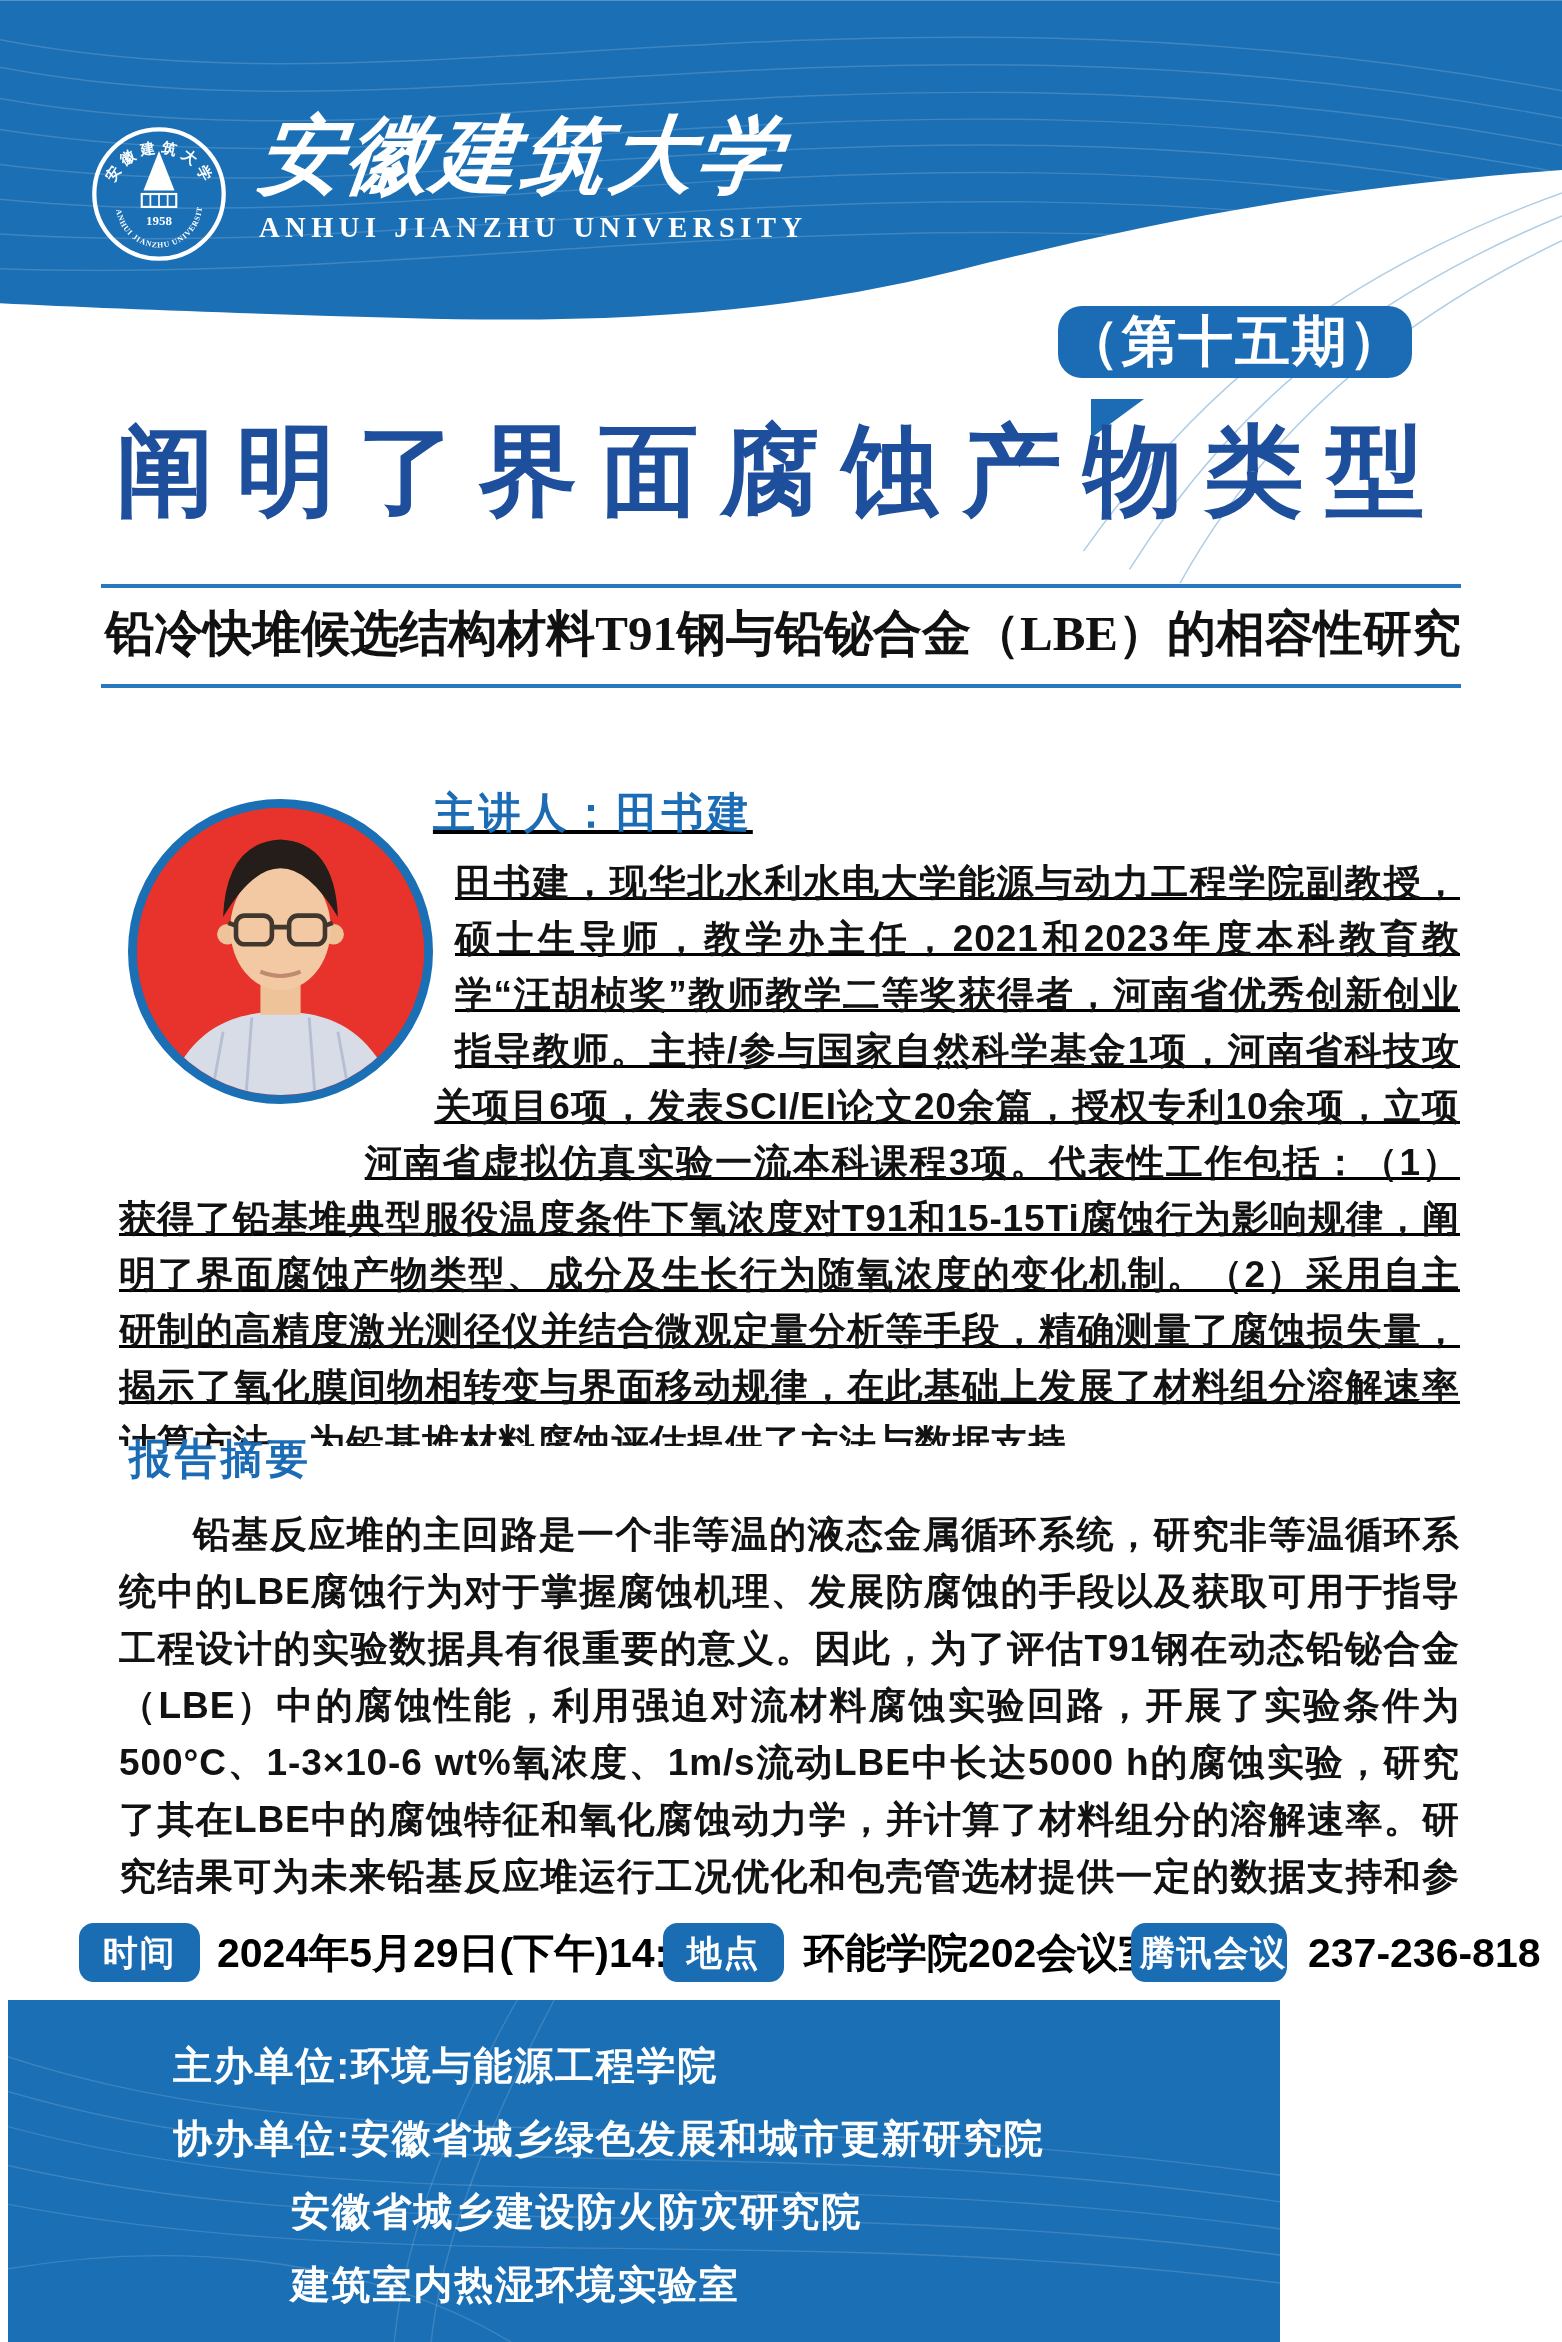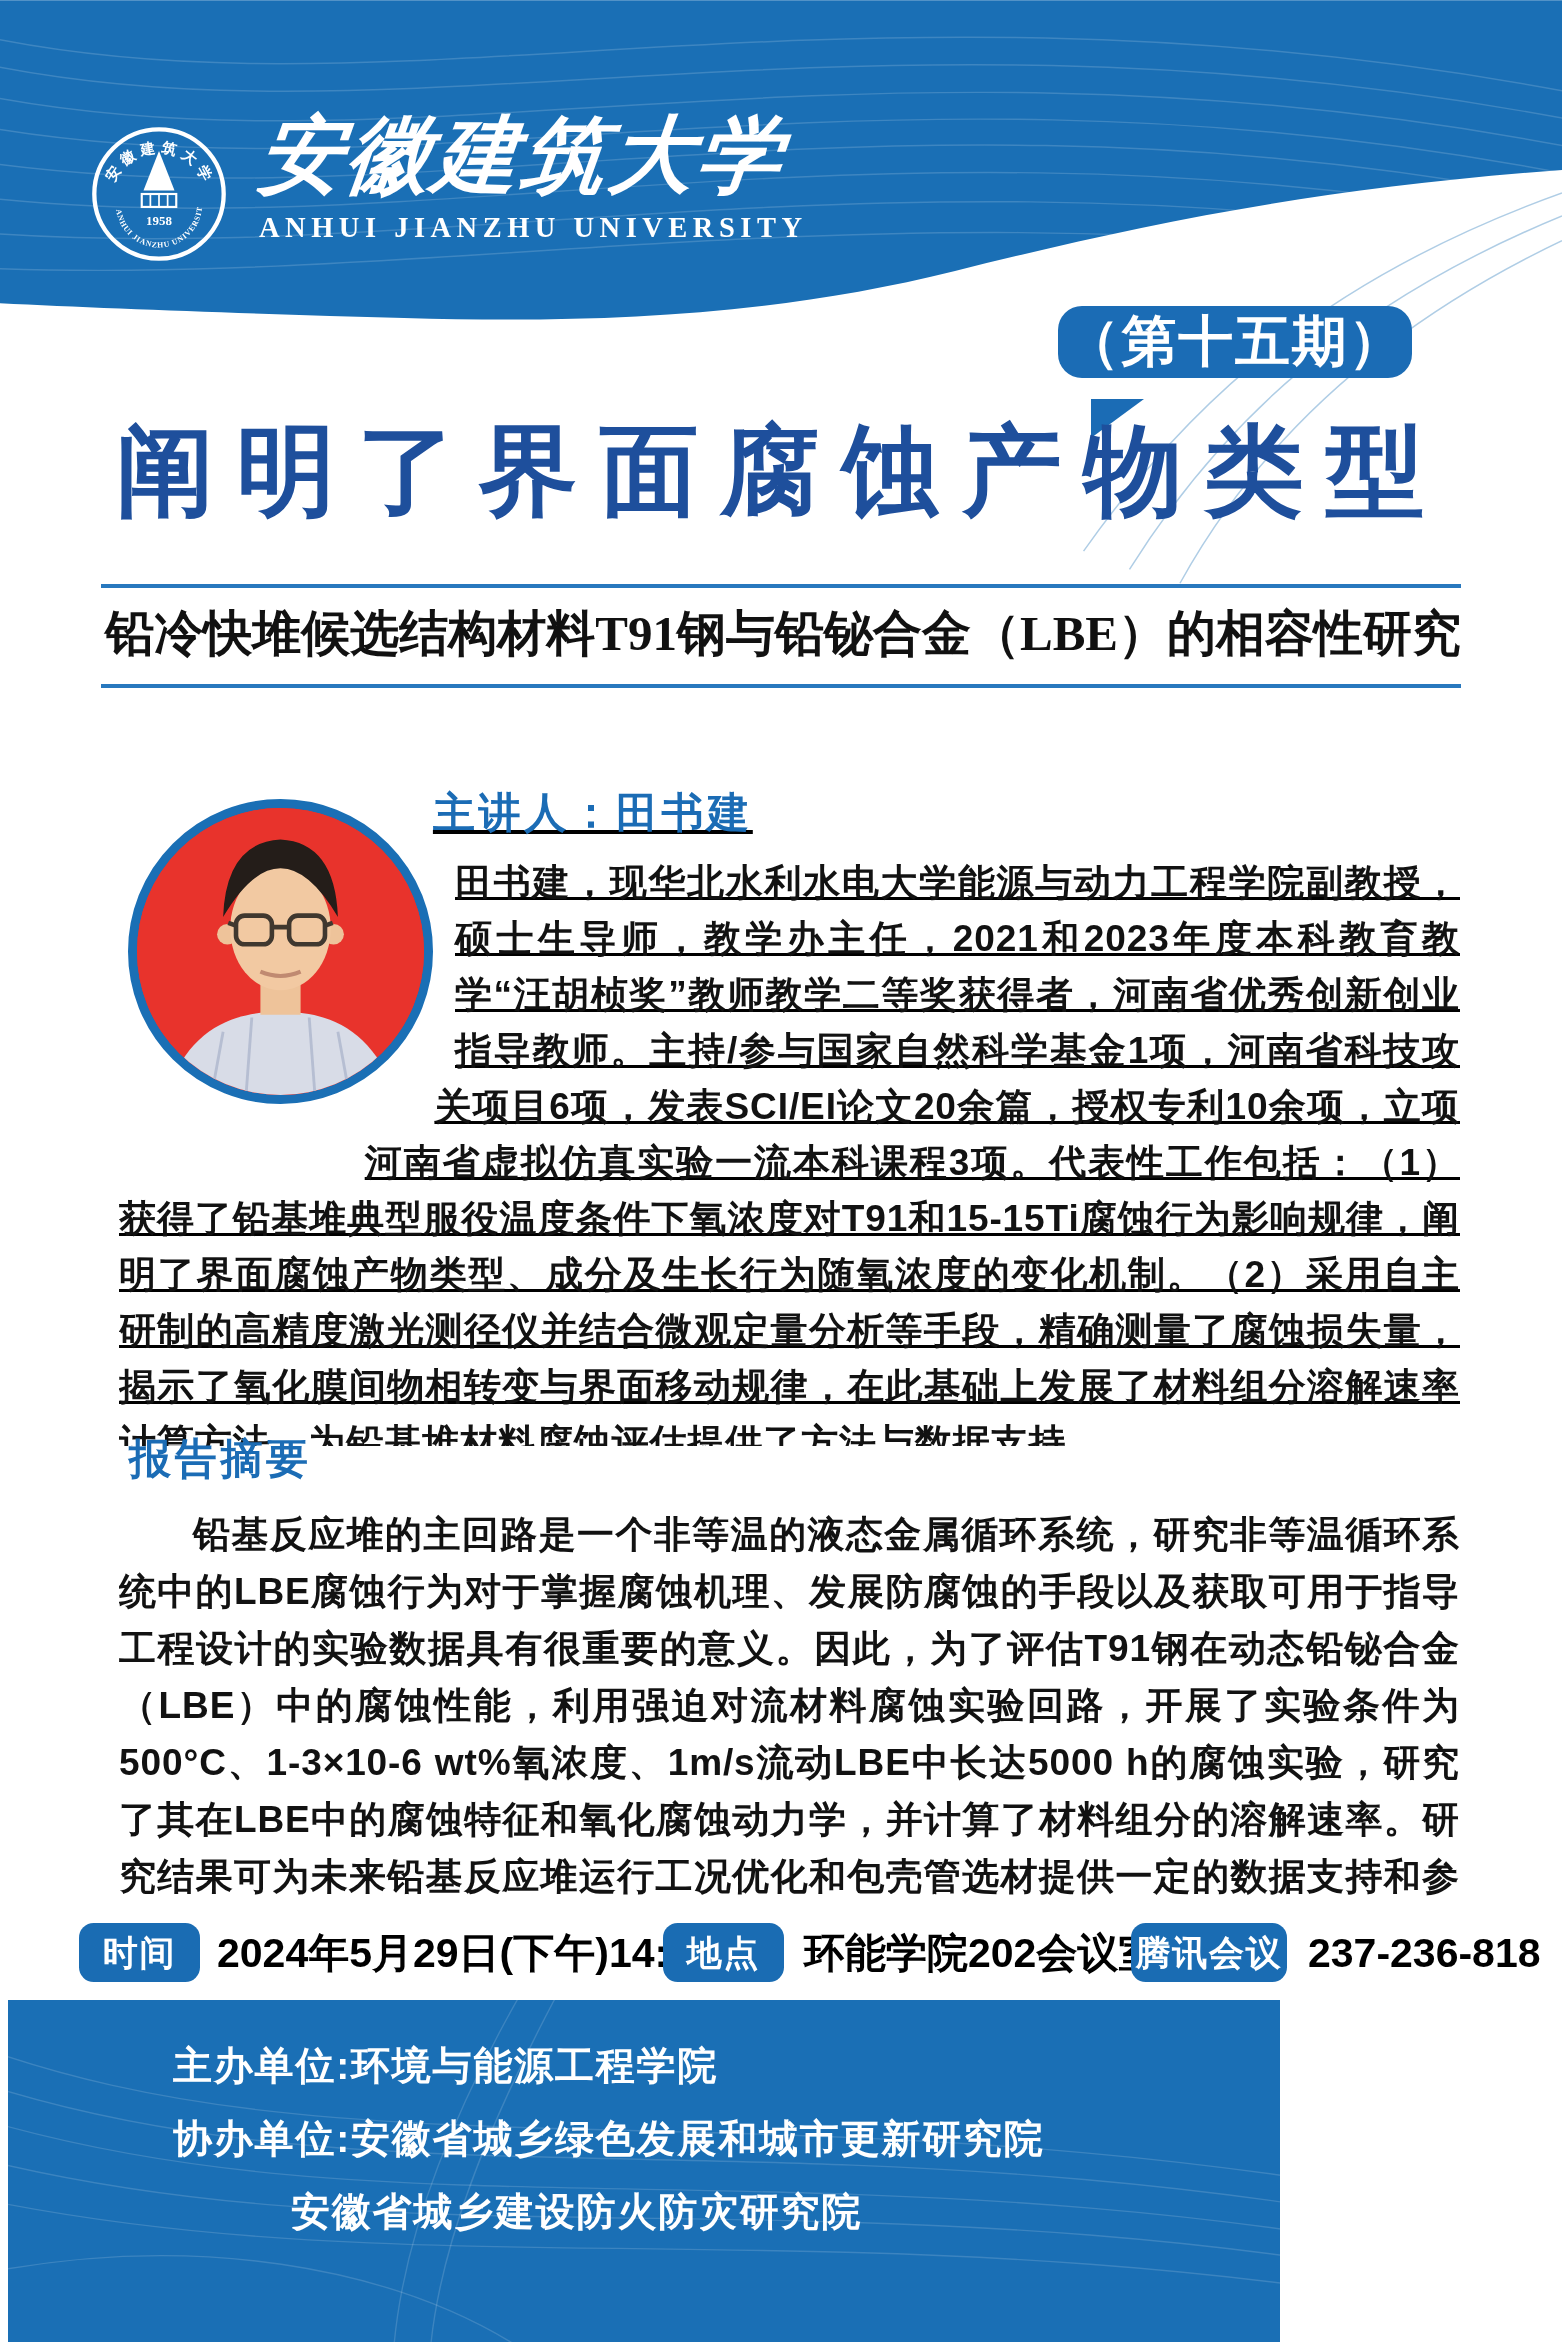--- a/index.html
+++ b/index.html
@@ -43,21 +43,21 @@
       font-family:"Liberation Serif",serif;font-weight:bold;font-size:42px;color:#1b6cb5;letter-spacing:3.7px;}
   .abstract-body{position:absolute;left:119px;top:1506px;width:1341px;height:400px;overflow:hidden;z-index:2;
       font-size:37px;line-height:57px;font-weight:bold;color:#121212;text-align:justify;
       text-indent:2em;letter-spacing:0.9px;}
   
   .info-bar{position:absolute;left:0;top:1923px;width:1562px;height:61px;z-index:2;}
   .pill{position:absolute;top:0;height:59px;background:#1a6cb3;border-radius:14.7px;color:#fff;
       font-weight:bold;font-size:35px;line-height:59px;text-align:center;letter-spacing:1.8px;}
   .pill-time{left:79px;width:121px;}
   .pill-loc{left:663px;width:121px;}
-  .pill-meet{left:1131px;width:156px;}
+  .pill-meet{left:1131px;width:156px;text-align:right;}
   .info-val{position:absolute;top:0;height:59px;line-height:61px;color:#000;
       font-weight:bold;font-size:41px;white-space:nowrap;}
   .val-time{left:217px;}
   .val-loc{left:804px;}
   .val-meet{left:1308px;}
   
   .footer{position:absolute;left:8px;top:2000px;width:1272px;height:343px;background:#1a6fb5;z-index:1;}
   .footer-svg{position:absolute;top:0;left:0;}
   .footer-lines{position:absolute;left:165px;top:29px;color:#fff;font-weight:bold;
       font-size:39px;line-height:73px;letter-spacing:1.8px;}
@@ -174,17 +174,18 @@
         <path d="M-60,210 C480,330 980,200 1760,372"></path>
         <path d="M560,-10 C480,130 430,260 420,380"></path>
         <path d="M600,-10 C520,140 470,270 460,380"></path>
         <path d="M-40,300 C200,250 420,290 560,380"></path>
       </g>
     </svg>
     <div class="footer-lines">
       <div class="footer-line">主办单位:环境与能源工程学院</div>
       <div class="footer-line">协办单位:安徽省城乡绿色发展和城市更新研究院</div>
       <div class="footer-line indent">安徽省城乡建设防火防灾研究院</div>
+      <div class="footer-line indent">建筑室内热湿环境实验室</div>
     </div>
   </div>
 
 </div>
 
 
 </body></html>

